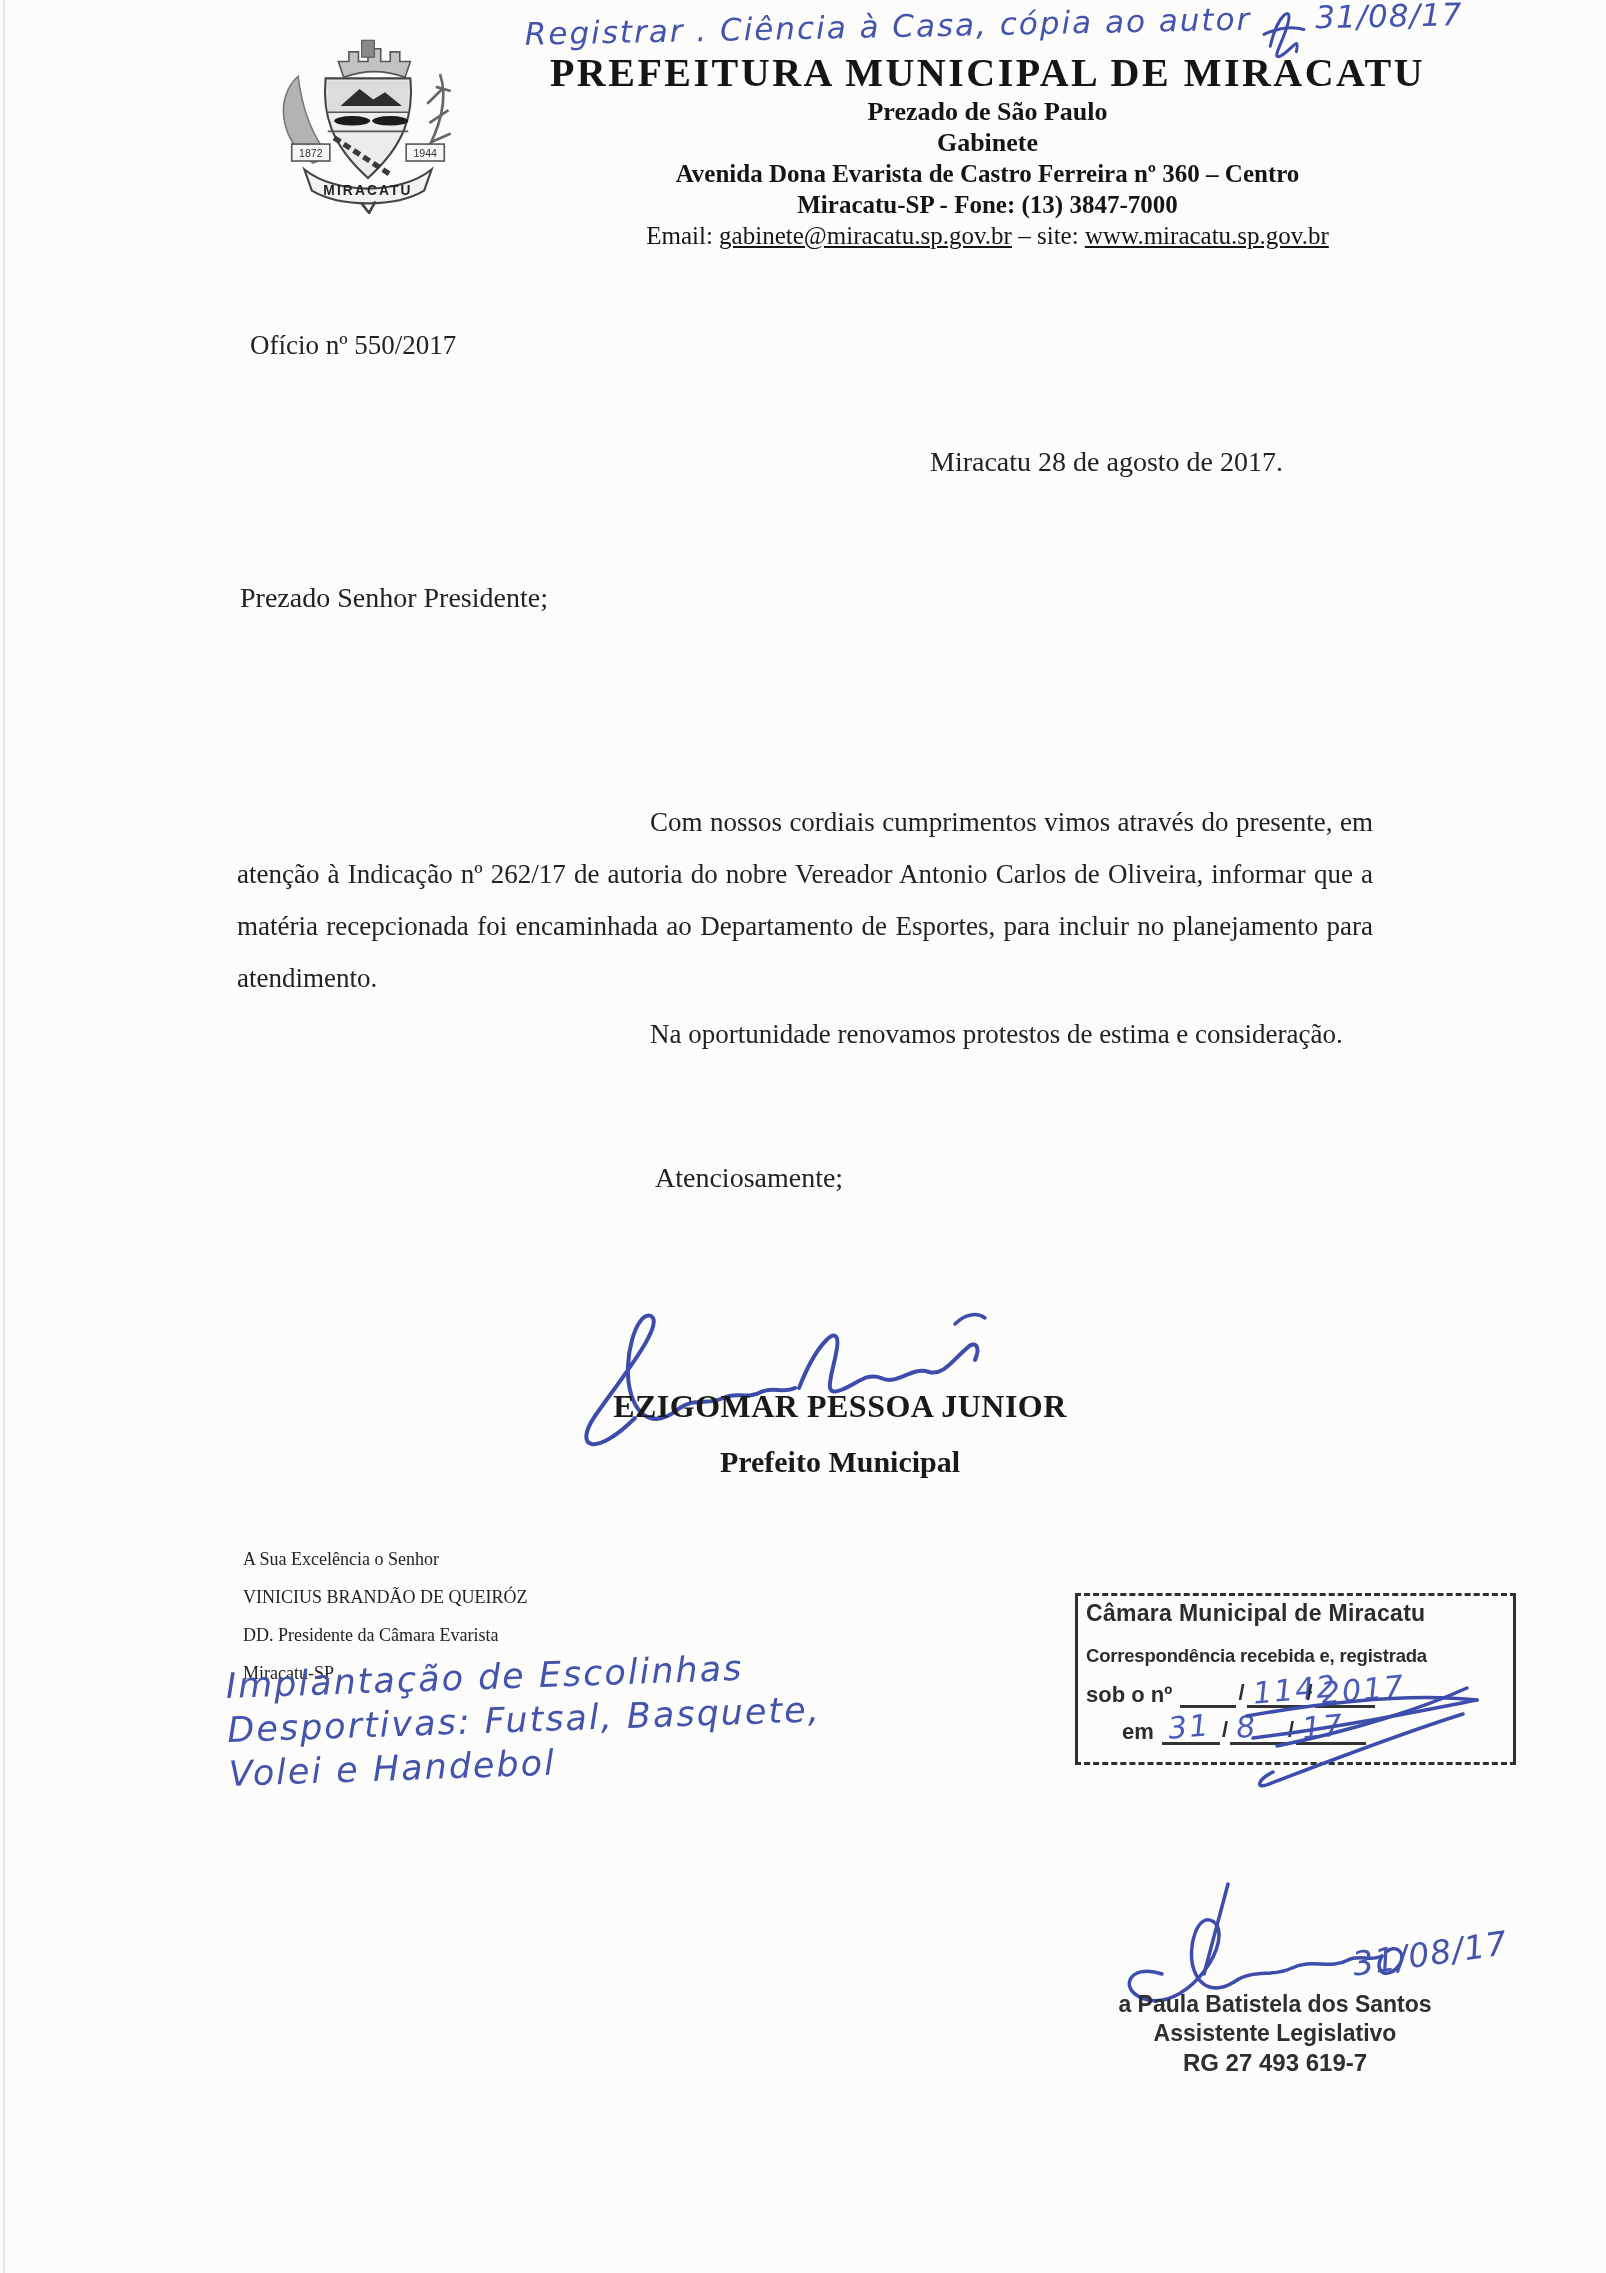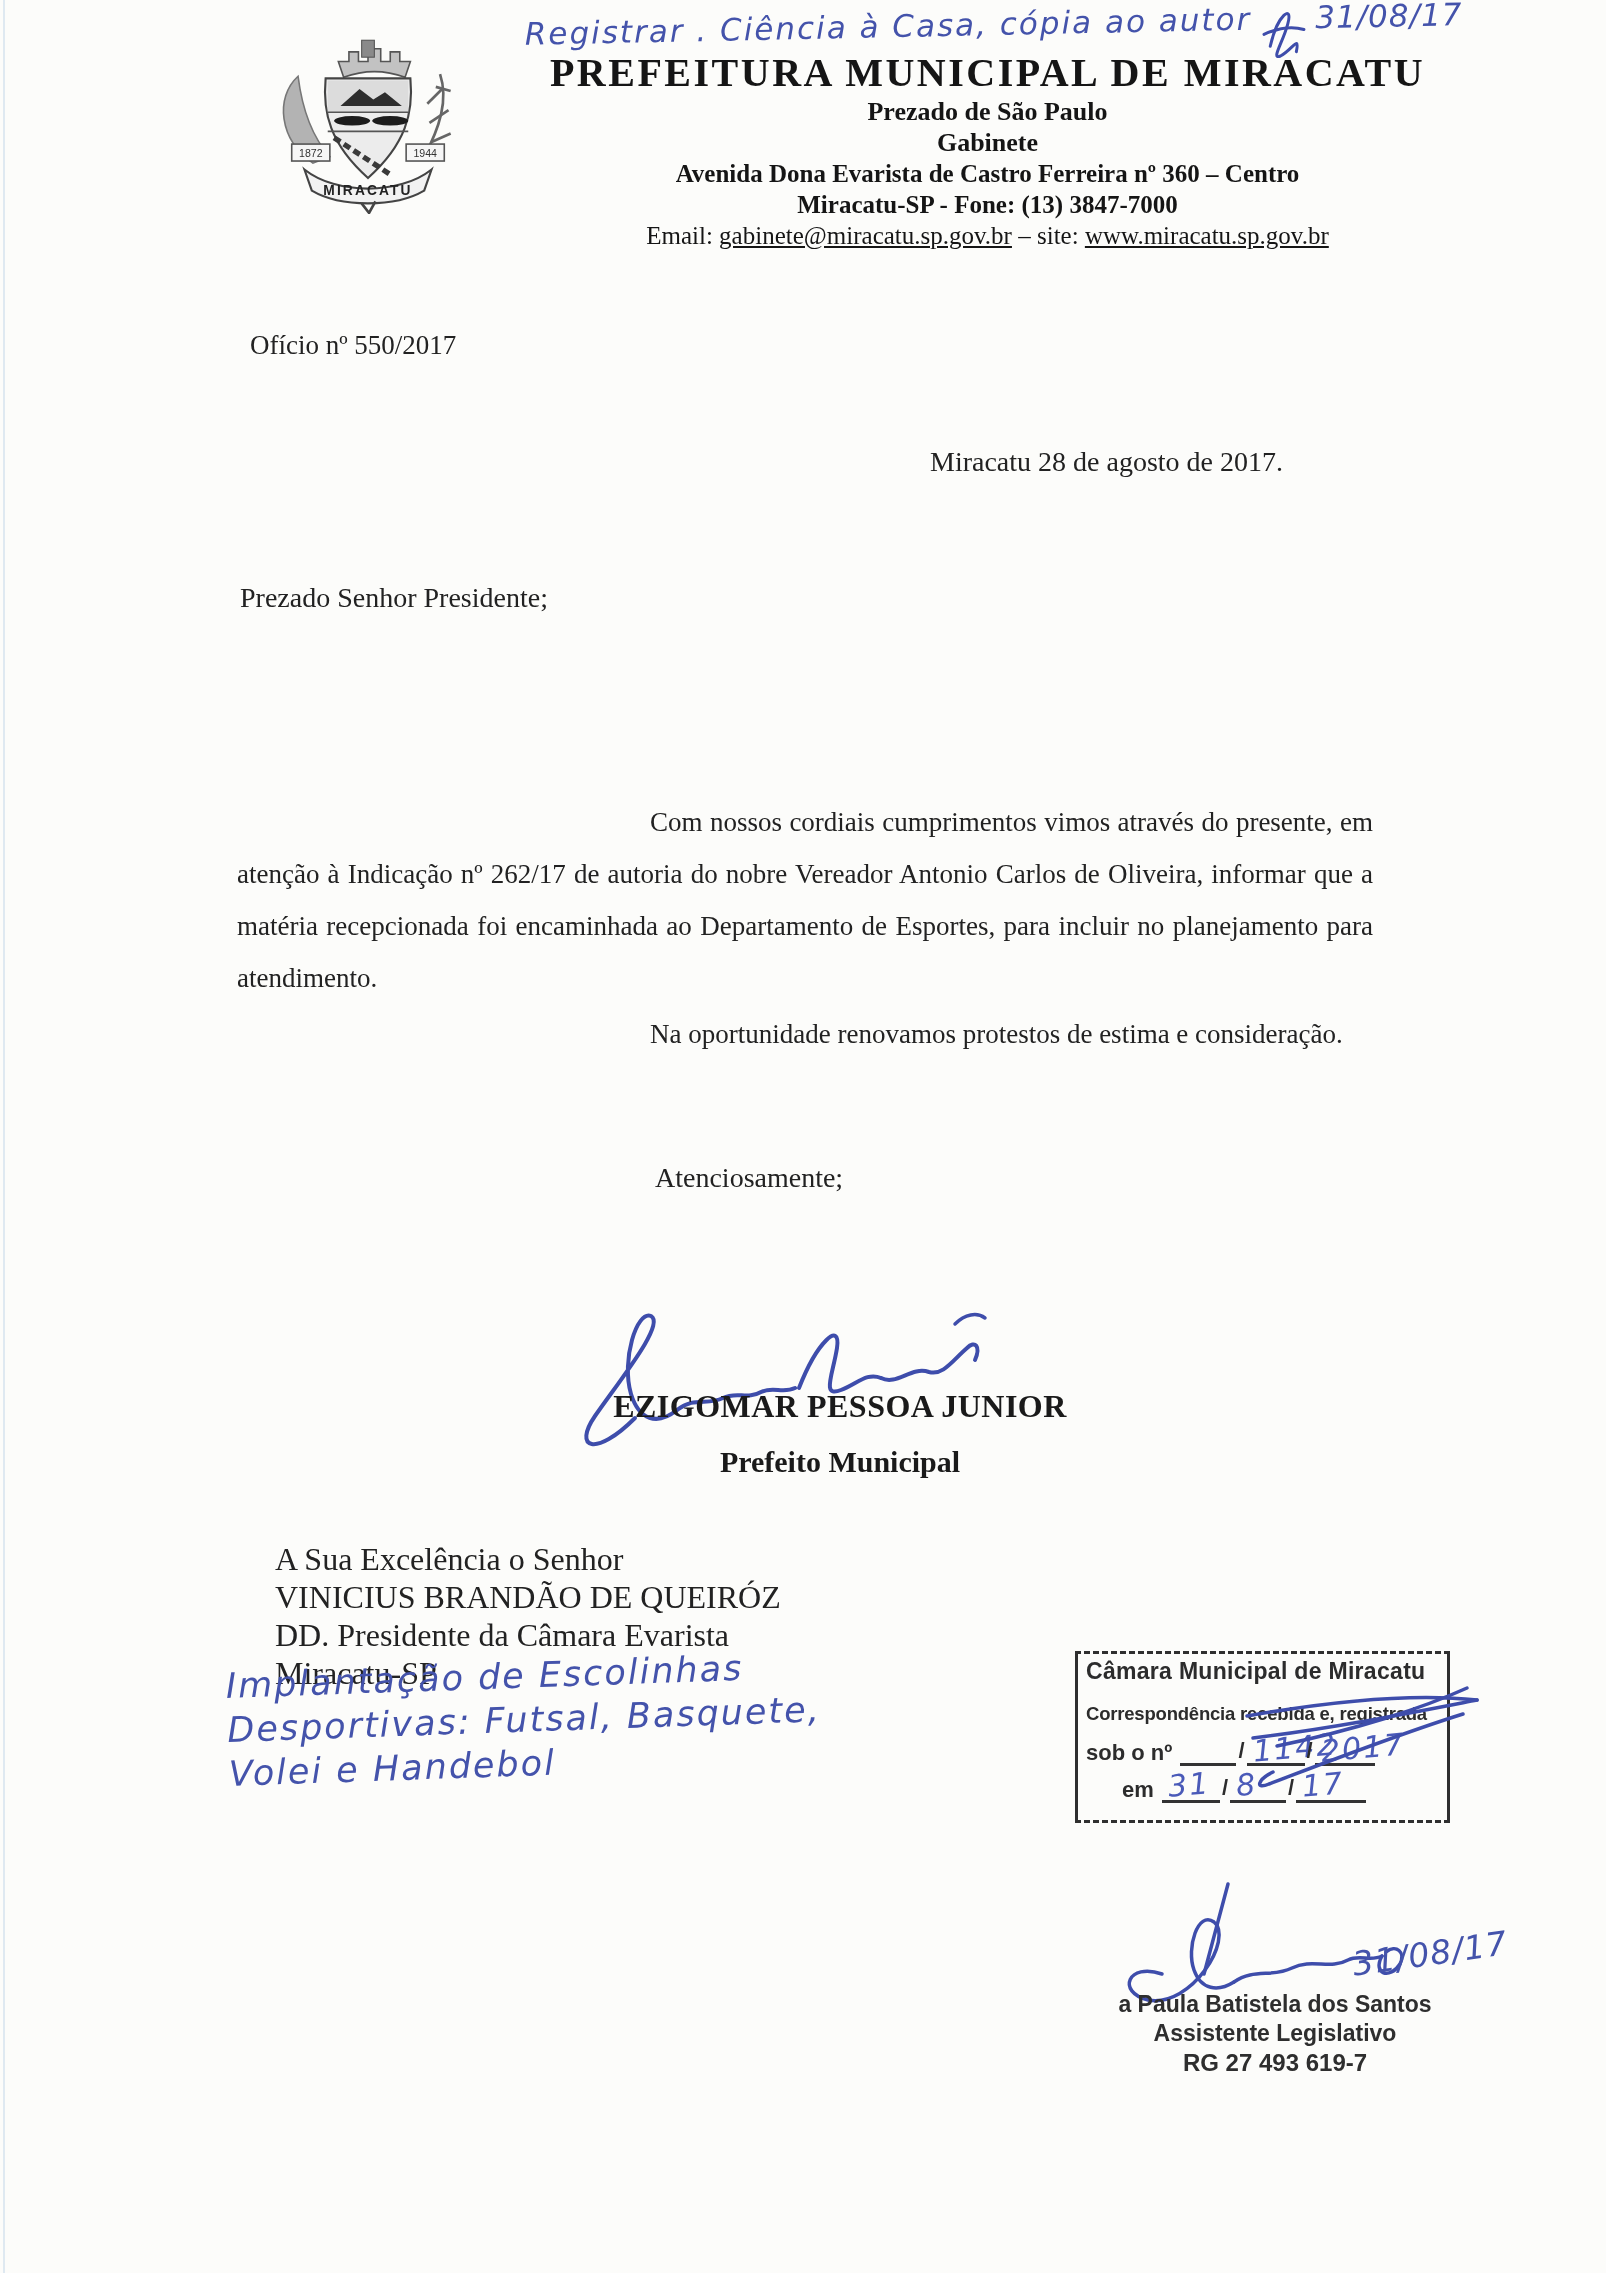--- a/index.html
+++ b/index.html
@@ -43,25 +43,25 @@
   .salutation{left:240px;top:582px;font-size:28px;}
   .para{left:237px;width:1136px;font-size:27px;line-height:52px;text-align:justify;text-indent:413px;margin:0;}
   .para.p1{top:796px;}
   .para.p2{top:1008px;}
   .closing{left:655px;top:1162px;font-size:28px;text-align:right;}
 
   .signer{left:545px;top:1388px;width:590px;text-align:center;color:#1a1a1a;}
   .signer-name{font-size:32px;font-weight:bold;letter-spacing:.5px;}
   .signer-title{font-size:30px;font-weight:bold;margin-top:20px;}
 
-  .recipient{left:243px;top:1540px;font-size:32px;line-height:38px;margin-left:32px;}
+  .recipient{left:243px;top:1540px;font-size:18px;line-height:38px;}
 
   
   .stamp-box{
-    left:1075px;top:1651px;width:375px;height:172px;
+    left:1075px;top:1593px;width:441px;height:172px;
     border:3px solid #2f2f2f;
     border-top-style:dashed;border-bottom-style:dashed;
     box-sizing:border-box;
     font-family:"Liberation Sans", sans-serif;
     color:#2c2c2c;
     padding:4px 8px;
   }
   .stamp-org{font-size:23px;font-weight:bold;letter-spacing:.3px;white-space:nowrap;}
   .stamp-sub{font-size:18.5px;font-weight:bold;letter-spacing:-.2px;white-space:nowrap;margin-top:18px;}
   .stamp-row{font-size:22px;font-weight:bold;margin-top:14px;white-space:nowrap;}

